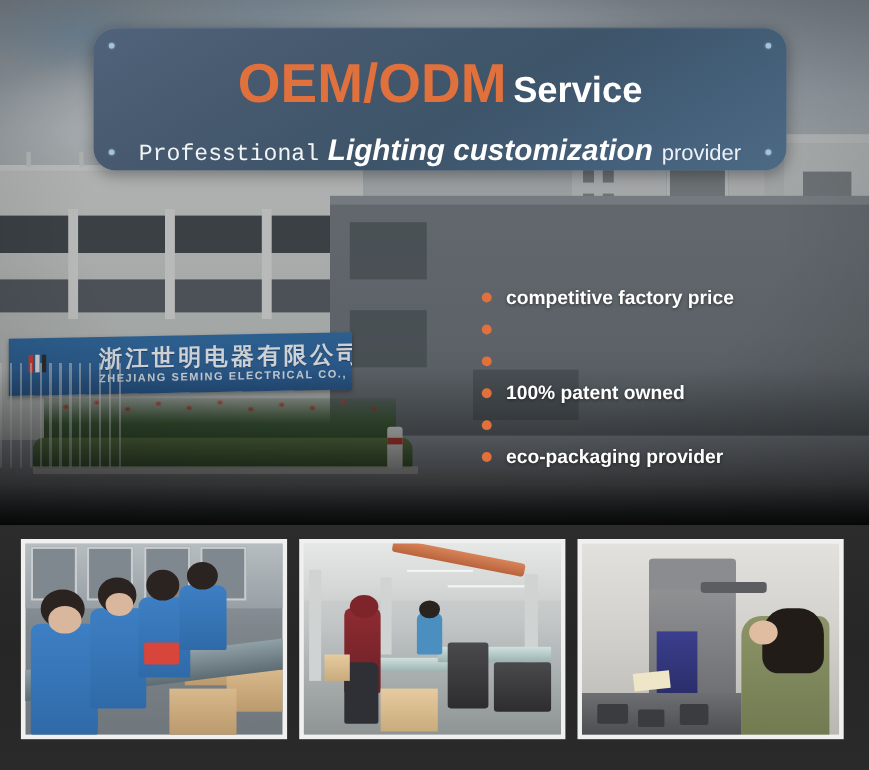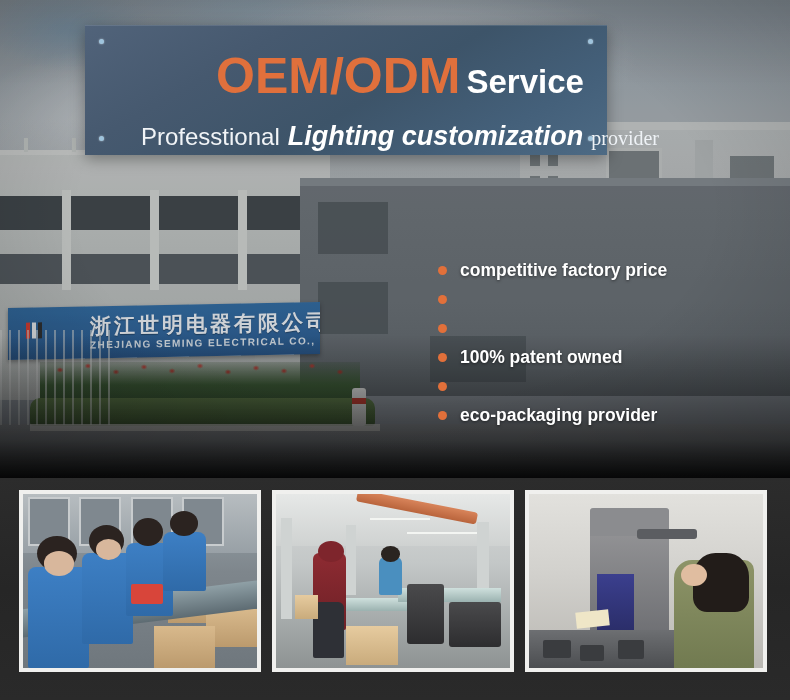--- a/index.html
+++ b/index.html
@@ -107,36 +107,36 @@
   .hero-grade{
     position:absolute;left:0;top:0;width:790px;height:478px;
     background:
       radial-gradient(700px 420px at 395px 210px, rgba(0,0,0,0) 45%, rgba(0,0,0,.28) 100%),
       linear-gradient(180deg, rgba(0,0,0,.10) 0%, rgba(0,0,0,0) 18%, rgba(0,0,0,0) 70%, rgba(0,0,0,.55) 92%, rgba(0,0,0,.92) 100%);
   }
   .hero-tint{position:absolute;left:0;top:0;width:790px;height:478px;background:rgba(40,46,52,.18);}
 
   
   .plaque{
-    position:absolute;left:85px;top:25px;width:522px;height:130px;
-    border-radius:0;
+    position:absolute;left:85px;top:25px;width:630px;height:130px;
+    border-radius:20px;
     background:linear-gradient(150deg,#51637a 0%,#46596f 28%,#3d5469 55%,#44607a 80%,#4d6a84 100%);
     box-shadow:0 4px 14px rgba(0,0,0,.35), inset 0 1px 0 rgba(255,255,255,.12);
   }
   .screw{position:absolute;width:5px;height:5px;border-radius:50%;background:#9fc4dd;box-shadow:0 0 2px rgba(255,255,255,.6);}
   .screw.tl{left:14px;top:14px;} .screw.tr{right:14px;top:14px;}
   .screw.bl{left:14px;bottom:14px;} .screw.br{right:14px;bottom:14px;}
 
   .line1{position:absolute;left:0;top:22px;width:630px;text-align:center;white-space:nowrap;}
   .oem{font-size:50px;font-weight:700;color:#e0703c;letter-spacing:0px;font-family:"Liberation Sans",sans-serif;}
   .svc{font-size:33px;font-weight:700;color:#ffffff;font-family:"Liberation Sans",sans-serif;margin-left:6px;}
   .line2{position:absolute;left:0;top:96px;width:630px;text-align:center;white-space:nowrap;}
-  .pro{font-size:24px;color:#f1f4f7;font-family:Liberation Sans, sans-serif;}
+  .pro{font-size:21px;color:#f1f4f7;font-family:Liberation Mono, monospace;}
   .lit{font-size:27px;font-style:italic;font-weight:700;color:#ffffff;font-family:"Liberation Sans",sans-serif;margin:0 8px;}
-  .prov{font-size:20px;color:#eef2f6;font-family:Liberation Serif, serif;}
+  .prov{font-size:20px;color:#eef2f6;font-family:Liberation Sans, sans-serif;}
 
   
   .tagline{
     position:absolute;left:0;top:168px;width:790px;text-align:center;
     font-family:"Liberation Serif", serif;font-size:20px;font-weight:700;
     color:#f0f2f4;letter-spacing:.6px;white-space:nowrap;
     text-shadow:0 1px 3px rgba(0,0,0,.55);
   }
   .tagline .yr{color:#e0703c;}
 

